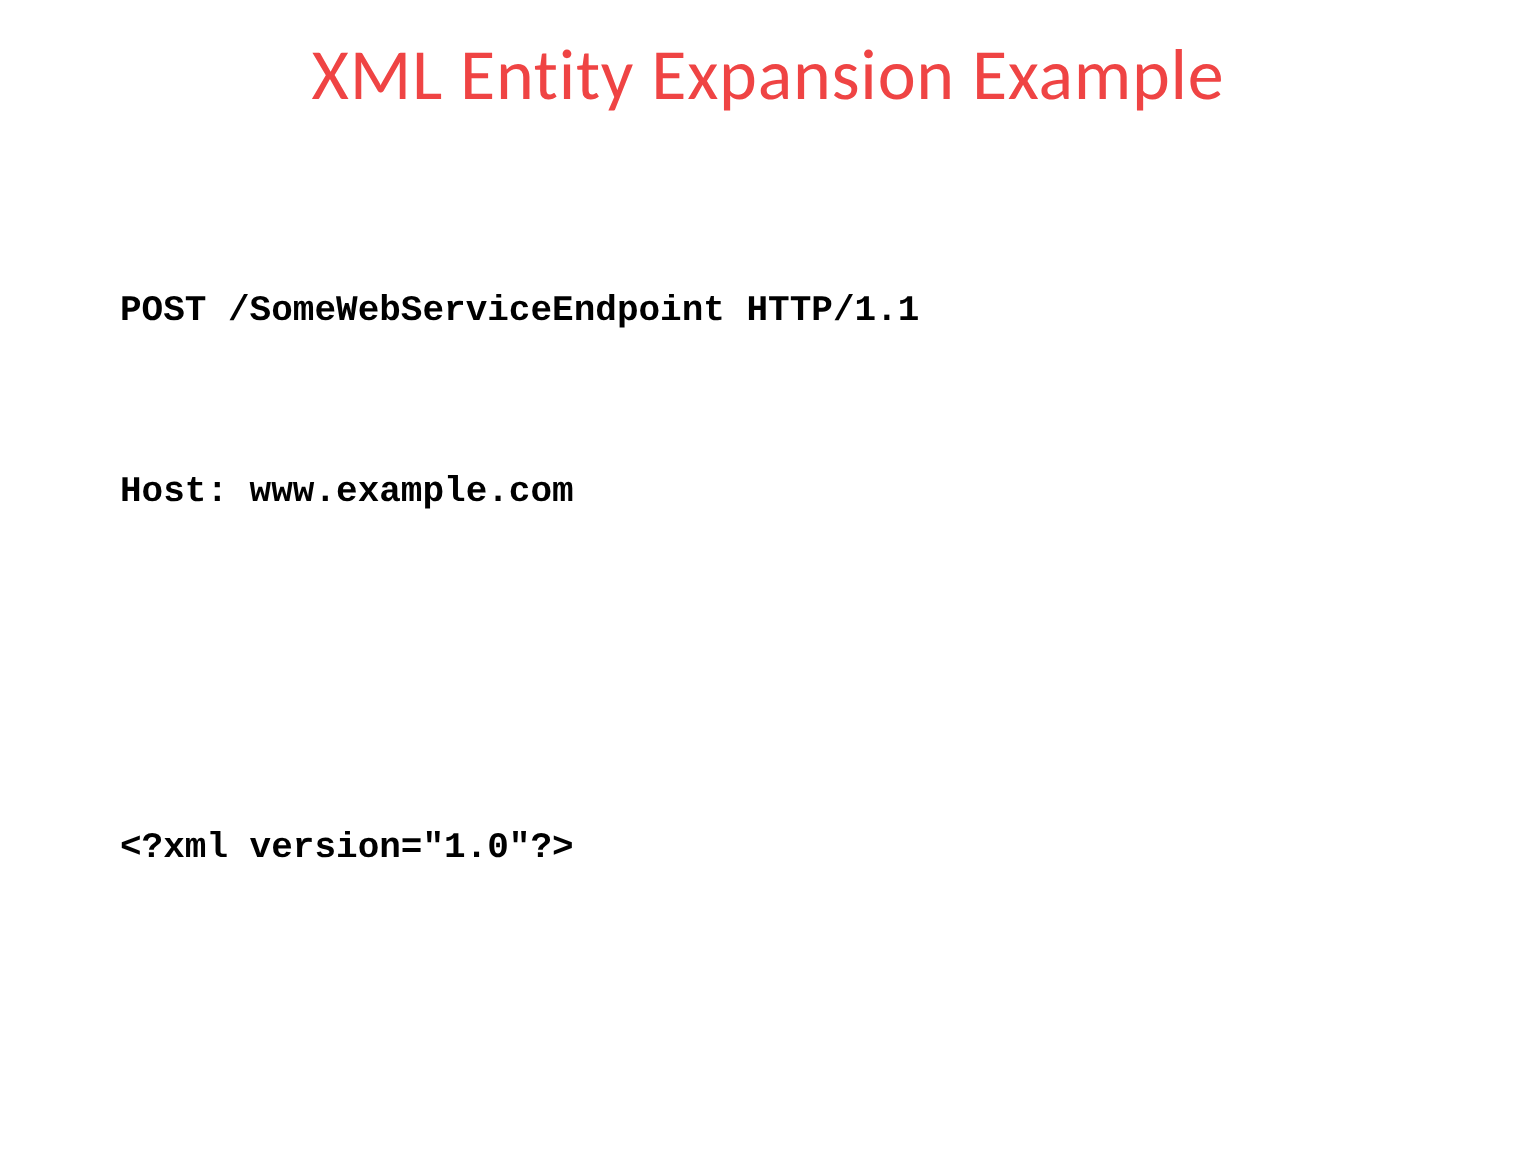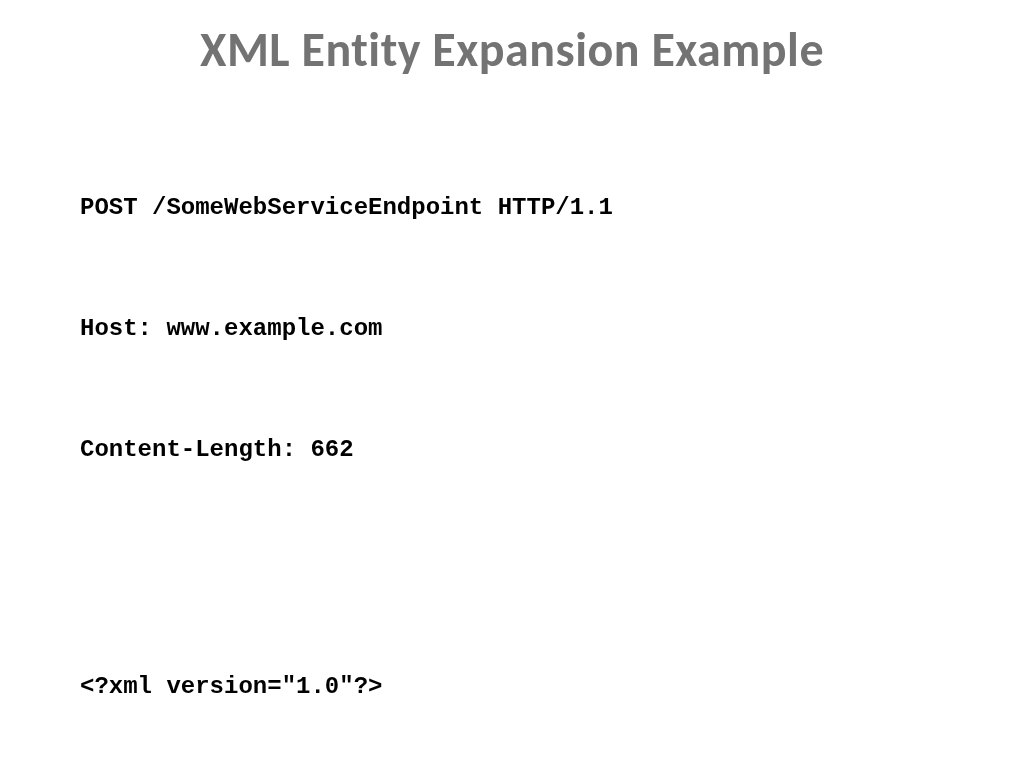--- a/index.html
+++ b/index.html
@@ -12,22 +12,22 @@
       height: 768px;
       background: #ffffff;
       font-family: Calibri, 'Segoe UI', Arial, sans-serif;
       overflow: hidden;
     }
     .slide {
       padding: 20px 60px 40px 60px;
     }
     .title {
       font-size: 48px;
-      font-weight: 700;
-      color: #737373;
+      font-weight: 400;
+      color: #ef4444;
       text-align: center;
       margin-bottom: 28px;
       letter-spacing: 0.5px;
     }
     .code-block {
       font-family: 'Courier New', Courier, monospace;
       font-size: 24px;
       font-weight: bold;
       color: #000000;
       line-height: 1.68;
@@ -43,21 +43,20 @@
     }
   </style>
 </head>
 <body>
 
 <div class="slide">
   <h1 class="title">XML Entity Expansion Example</h1>
   <div class="code-block">
     <span class="code-line">POST /SomeWebServiceEndpoint HTTP/1.1</span>
     <span class="code-line">Host: www.example.com</span>
-    <span class="code-line">Content-Length: 662</span>
     <span class="code-line empty-line"></span>
     <span class="code-line">&lt;?xml version="1.0"?&gt;</span>
     
     
     
     
     
     
     
     

